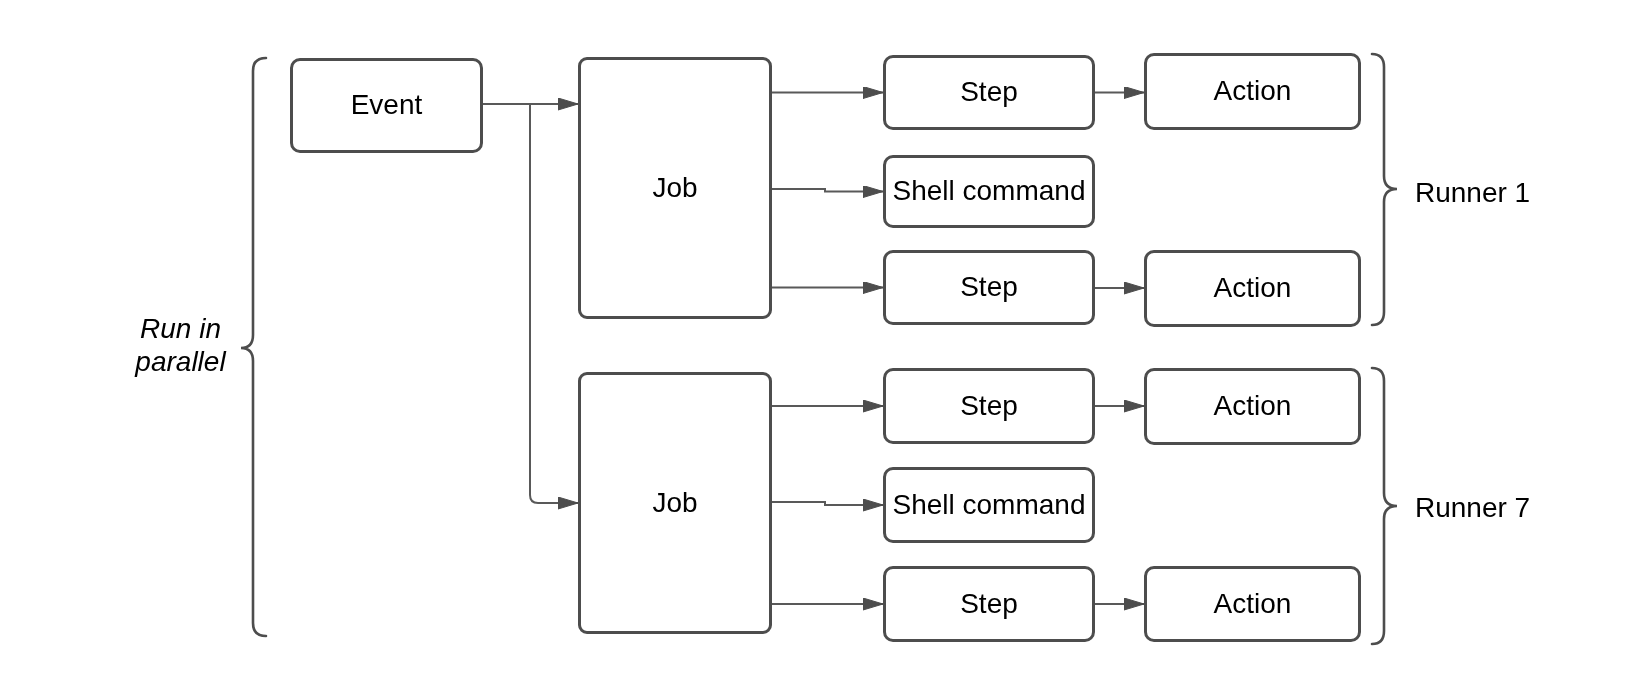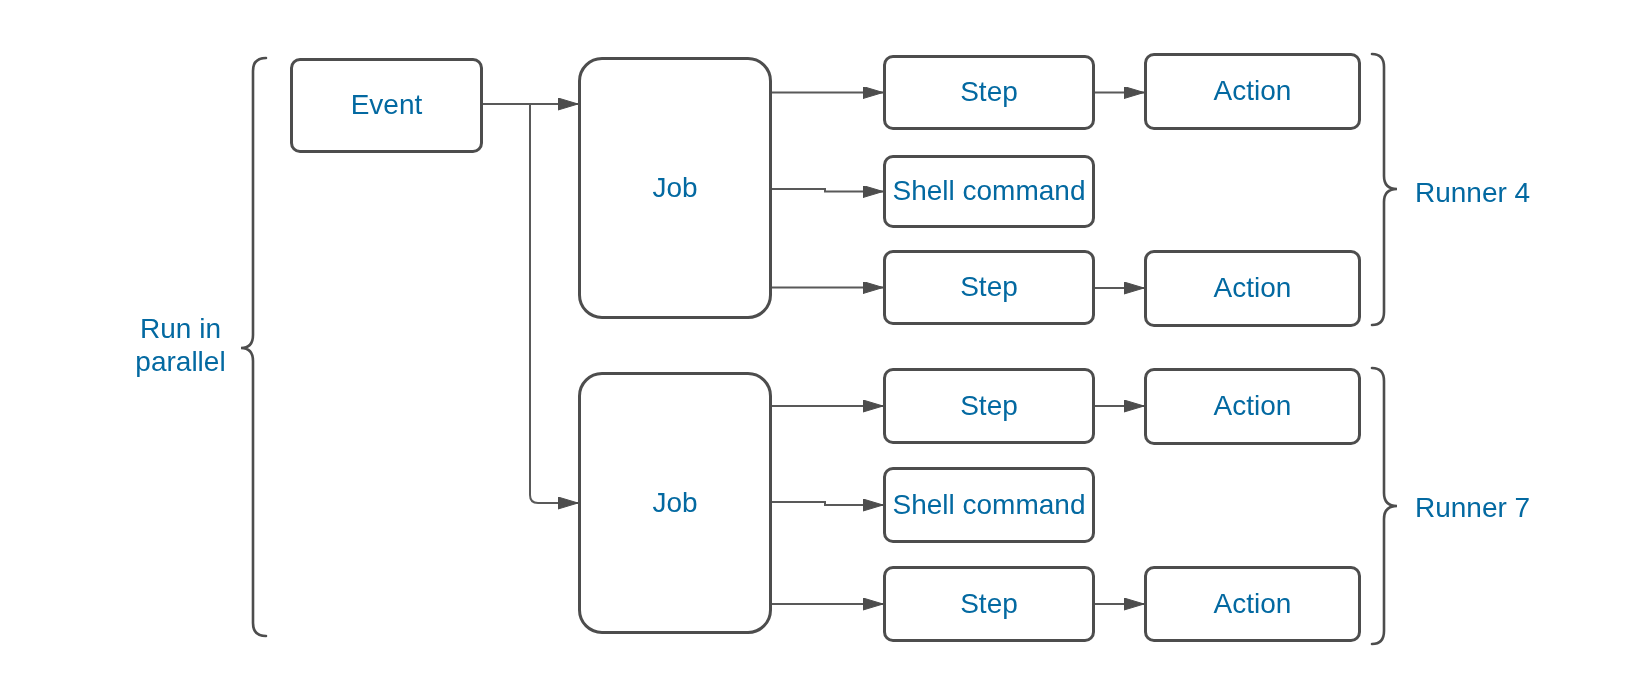--- a/index.html
+++ b/index.html
@@ -7,21 +7,21 @@
     padding: 0;
     background: #ffffff;
   }
   #canvas {
     position: relative;
     width: 1639px;
     height: 700px;
     background: #ffffff;
     overflow: hidden;
     font-family: "Liberation Sans", sans-serif;
-    color: #0369a1;
+    color: #000000;
   }
   #connector-layer {
     position: absolute;
     left: 0;
     top: 0;
     width: 1639px;
     height: 700px;
   }
   .node {
     position: absolute;
@@ -29,32 +29,33 @@
     background: #ffffff;
     border: 3px solid #4d4d4d;
     border-radius: 10px;
     display: flex;
     align-items: center;
     justify-content: center;
     font-size: 28px;
     line-height: 1.1;
     text-align: center;
   }
-  .node.job { border-radius: 24px; }
+  .node.job { border-radius: 9px; }
   .side-label {
     position: absolute;
     font-size: 28px;
     line-height: 33px;
     white-space: pre-line;
   }
   #label-run-in-parallel {
     left: 120px;
     top: 312px;
     width: 121px;
     text-align: center;
+    font-style: italic;
   }
   #label-runner-1 { left: 1415px; top: 176px; }
   #label-runner-2 { left: 1415px; top: 491px; }
 </style>
 </head>
 <body>
 
 <div id="canvas">
 
   <svg id="connector-layer" viewBox="0 0 1639 700" xmlns="http://www.w3.org/2000/svg">
@@ -135,17 +136,17 @@
   <div class="node" style="left:1144px; top:368px; width:217px; height:77px">
     <span>Action</span>
   </div>
 
   <div class="node" style="left:1144px; top:566px; width:217px; height:76px">
     <span>Action</span>
   </div>
 
   <div class="side-label" id="label-run-in-parallel">Run in parallel</div>
 
-  <div class="side-label" id="label-runner-1">Runner 4</div>
+  <div class="side-label" id="label-runner-1">Runner 1</div>
 
   <div class="side-label" id="label-runner-2">Runner 7</div>
 
 </div>
 
 </body></html>

